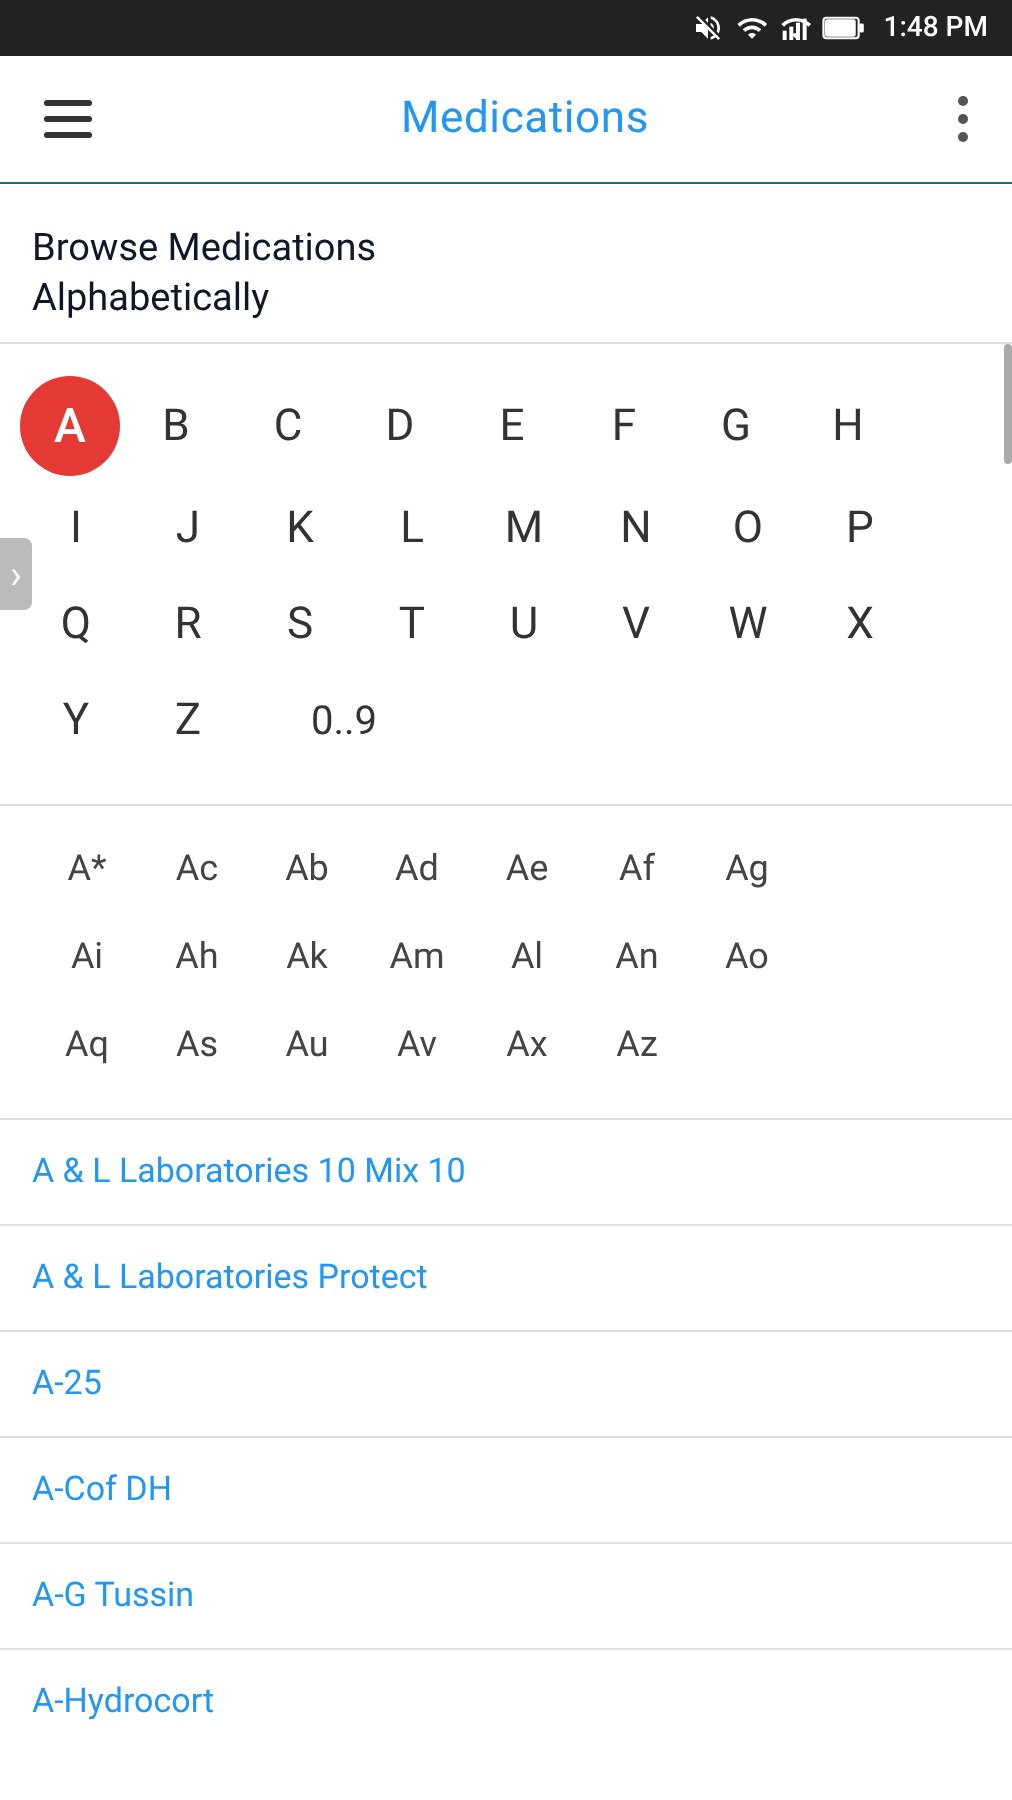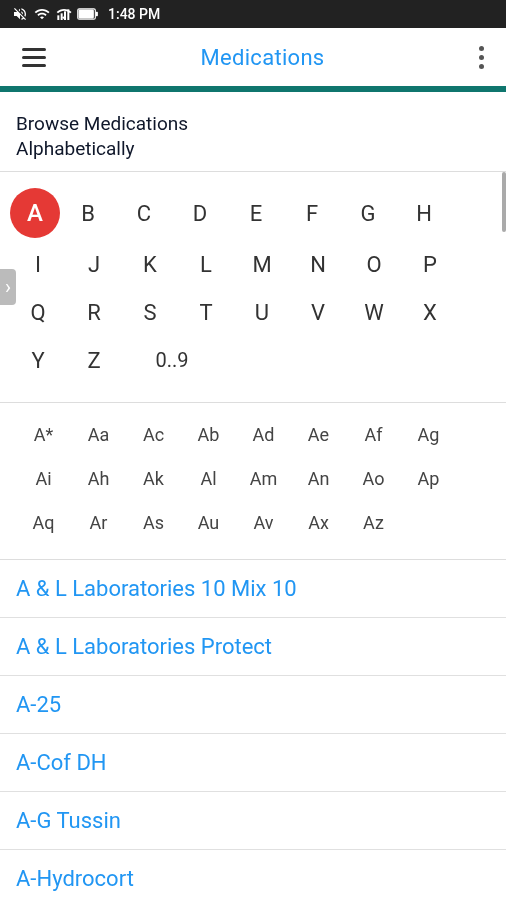--- a/index.html
+++ b/index.html
@@ -11,20 +11,21 @@
       overflow-x: hidden;
     }
 
     
     .status-bar {
       background: #222;
       color: #fff;
       height: 28px;
       display: flex;
       align-items: center;
+      justify-content: flex-end;
       padding: 0 12px;
       font-size: 13px;
       gap: 6px;
     }
     .status-bar .time {
       font-size: 14px;
       font-weight: 500;
       margin-left: 4px;
     }
     .status-icons {
@@ -34,21 +35,21 @@
     }
 
     
     .app-bar {
       background: #fff;
       height: 64px;
       display: flex;
       align-items: center;
       justify-content: space-between;
       padding: 0 16px;
-      border-bottom: 6px solid #0f766e;
+      border-bottom: 1px solid #0f766e;
     }
     .hamburger-icon {
       display: flex;
       flex-direction: column;
       gap: 5px;
       cursor: pointer;
       padding: 6px;
     }
     .hamburger-icon span {
       display: block;
@@ -179,21 +180,21 @@
       cursor: pointer;
     }
 
     
     .med-list {
       padding: 0;
     }
     .med-item {
       padding: 16px 16px;
       border-bottom: 1px solid #e0e0e0;
-      font-size: 22px;
+      font-size: 17px;
       color: #2196F3;
       cursor: pointer;
     }
     .med-item:last-child {
       border-bottom: none;
     }
   </style>
 </head>
 <body>
 
@@ -285,43 +286,40 @@
     <div class="alpha-cell zero-nine" style="width:100px;">0..9</div>
   </div>
 
   <div class="right-scrollbar"></div>
 </div>
 
 <div class="sub-alpha-section">
 
   <div class="sub-alpha-row">
     <div class="sub-alpha-cell">A*</div>
-    <div class="sub-alpha-cell">Aa</div>
     <div class="sub-alpha-cell">Ac</div>
     <div class="sub-alpha-cell">Ab</div>
     <div class="sub-alpha-cell">Ad</div>
     <div class="sub-alpha-cell">Ae</div>
     <div class="sub-alpha-cell">Af</div>
     <div class="sub-alpha-cell">Ag</div>
   </div>
 
   <div class="sub-alpha-row">
     <div class="sub-alpha-cell">Ai</div>
     <div class="sub-alpha-cell">Ah</div>
     <div class="sub-alpha-cell">Ak</div>
+    <div class="sub-alpha-cell">Am</div>
     <div class="sub-alpha-cell">Al</div>
-    <div class="sub-alpha-cell">Am</div>
     <div class="sub-alpha-cell">An</div>
     <div class="sub-alpha-cell">Ao</div>
-    <div class="sub-alpha-cell">Ap</div>
   </div>
 
   <div class="sub-alpha-row">
     <div class="sub-alpha-cell">Aq</div>
-    <div class="sub-alpha-cell">Ar</div>
     <div class="sub-alpha-cell">As</div>
     <div class="sub-alpha-cell">Au</div>
     <div class="sub-alpha-cell">Av</div>
     <div class="sub-alpha-cell">Ax</div>
     <div class="sub-alpha-cell">Az</div>
   </div>
 </div>
 
 <div class="med-list">
   <div class="med-item">A &amp; L Laboratories 10 Mix 10</div>

